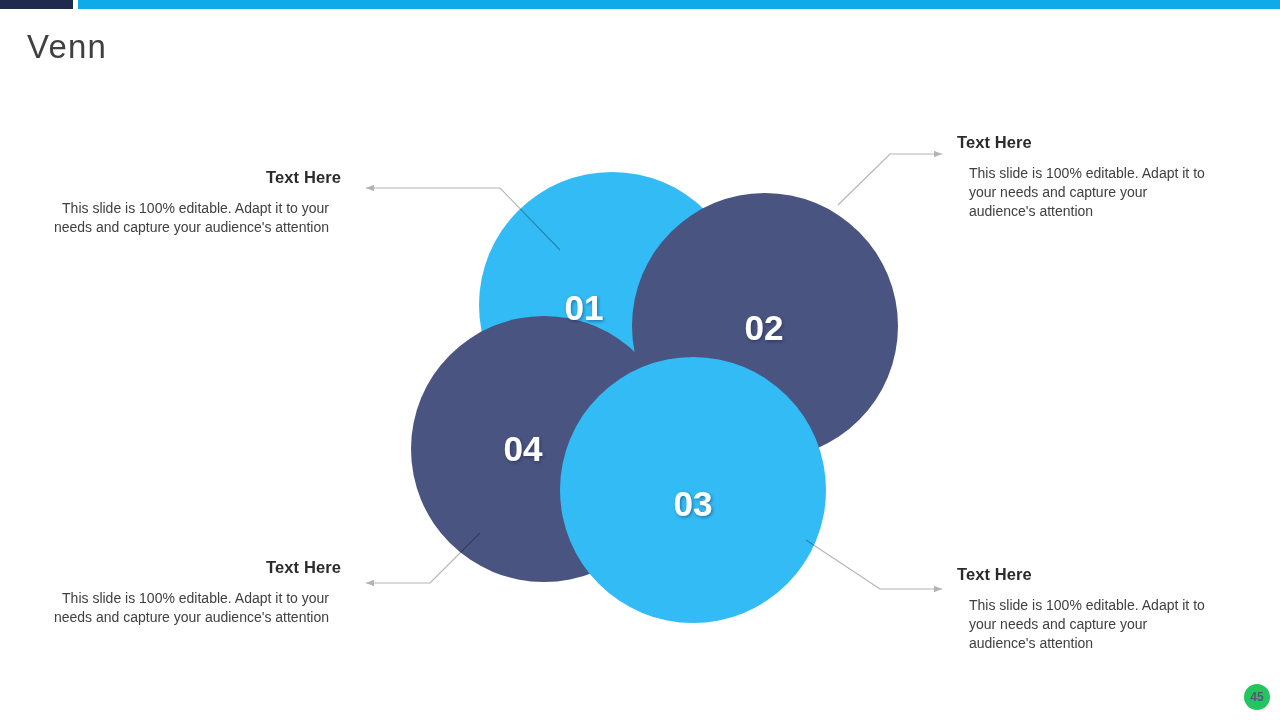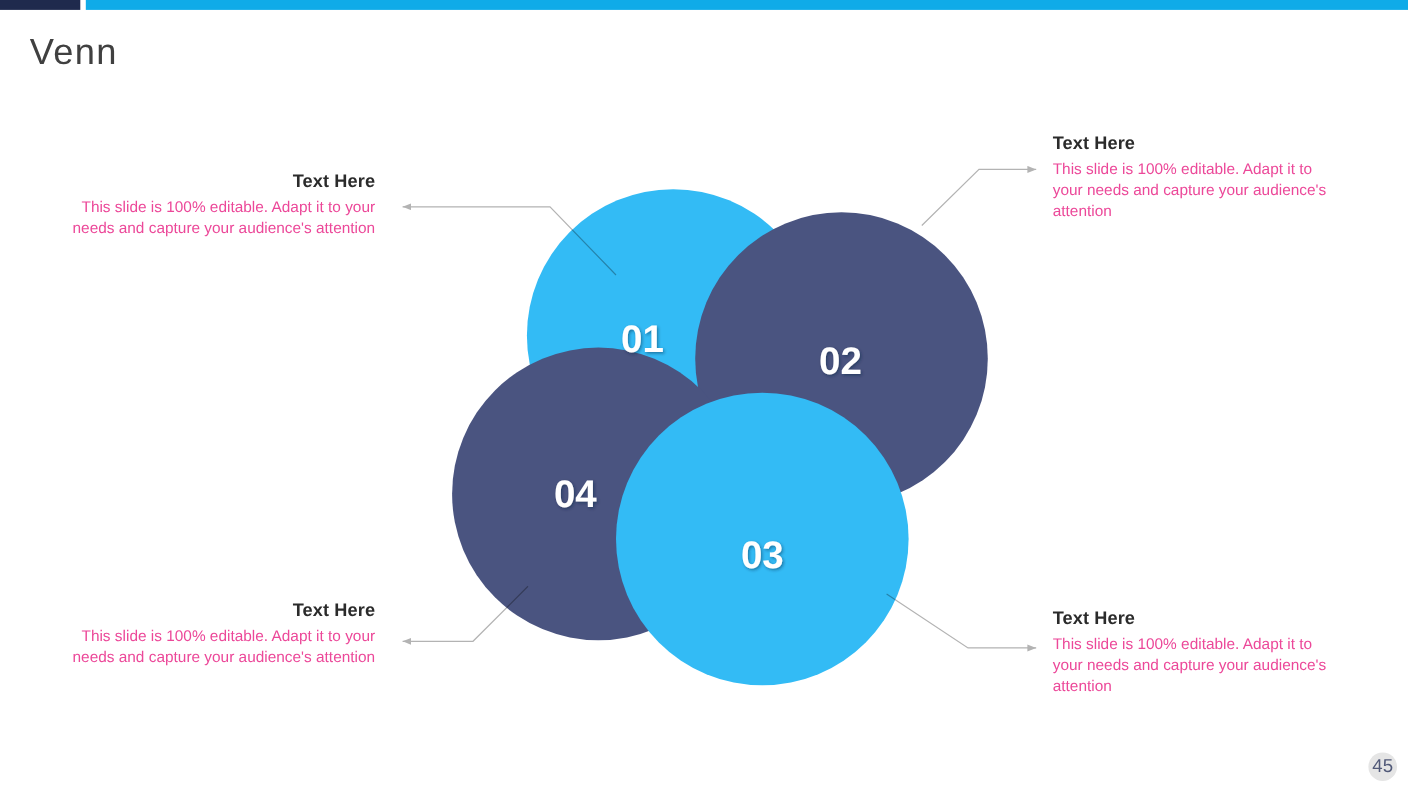--- a/index.html
+++ b/index.html
@@ -45,49 +45,50 @@
     left: 0; top: 0;
     width: 1280px; height: 720px;
   }
 
   
   .callout { position: absolute; }
   .callout .c-title {
     font-size: 16.5px;
     font-weight: bold;
     color: #2b2b2b;
-    margin: 0 0 4px 0;
+    margin: 12px 0 4px 0;
     letter-spacing: .1px;
   }
   .callout .c-body {
     font-size: 14px;
     line-height: 19px;
-    color: #ec4899;
-    margin: 0;
+    color: #404040;
+    margin: 12px;
   }
   .callout.right-align { text-align: right; }
   .callout.left-align  { text-align: left;  }
 
   #callout-tl { left: 41px;  top: 156px; width: 300px; }
   #callout-tr { left: 957px; top: 121px; width: 260px; }
   #callout-bl { left: 41px;  top: 546px; width: 300px; }
   #callout-br { left: 957px; top: 553px; width: 262px; }
 
   
   .page-badge {
     position: absolute;
     right: 10px; bottom: 10px;
     width: 26px; height: 26px;
     border-radius: 50%;
-    background: #e5e5e5;
+    background: #22c55e;
     color: #515978;
-    font-size: 17px;
+    font-size: 12px;
     display: flex;
     align-items: center;
     justify-content: center;
+    font-weight: bold;
   }
 </style>
 </head>
 <body>
 
 <div class="topbar-dark"></div>
 <div class="topbar-blue"></div>
 
 <div class="slide-title">Venn</div>
 

